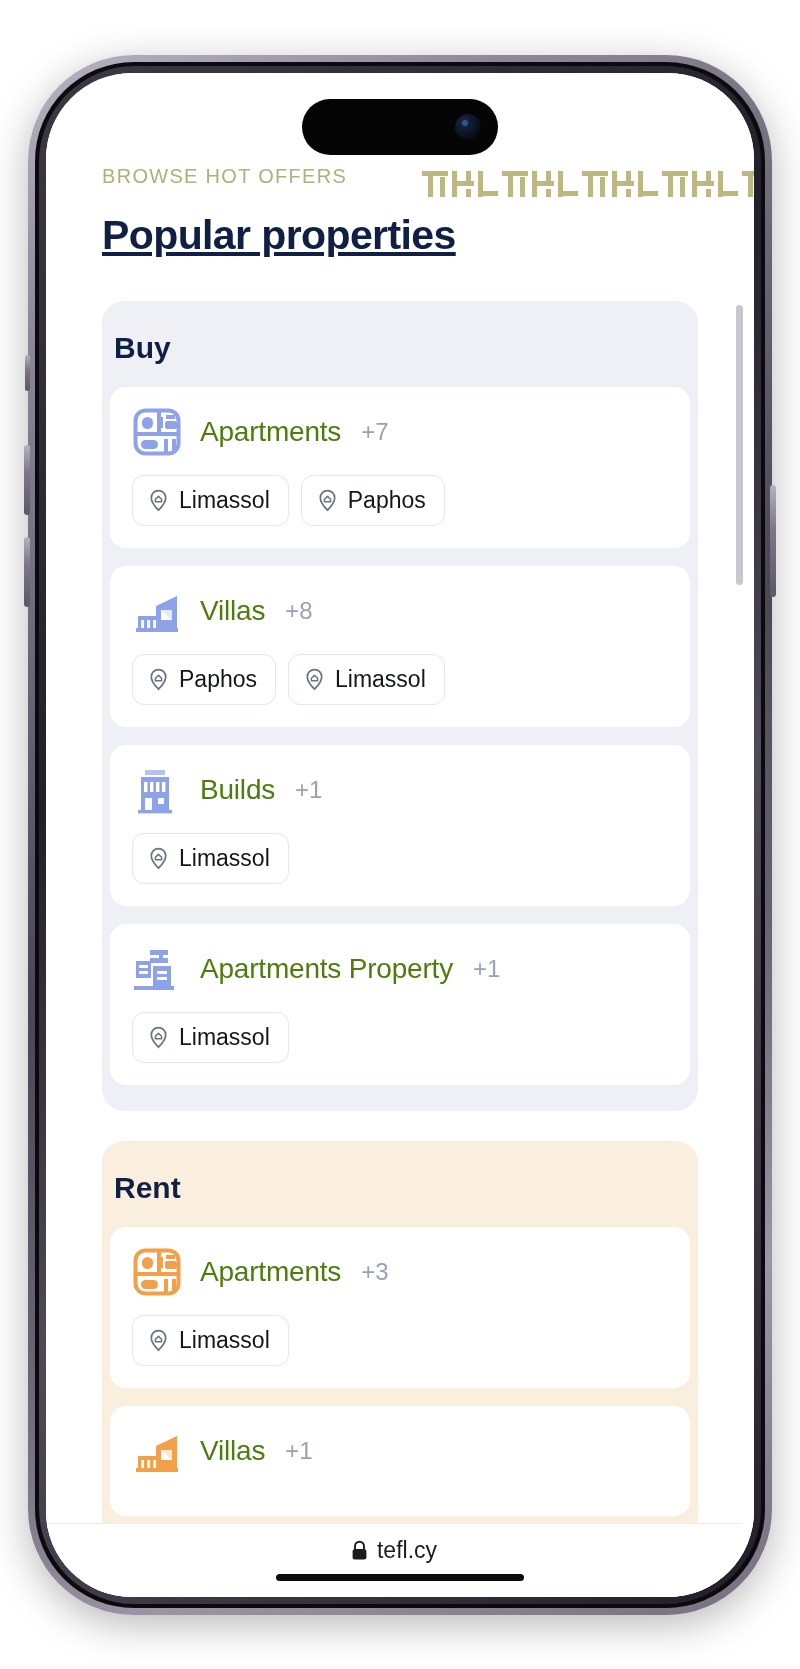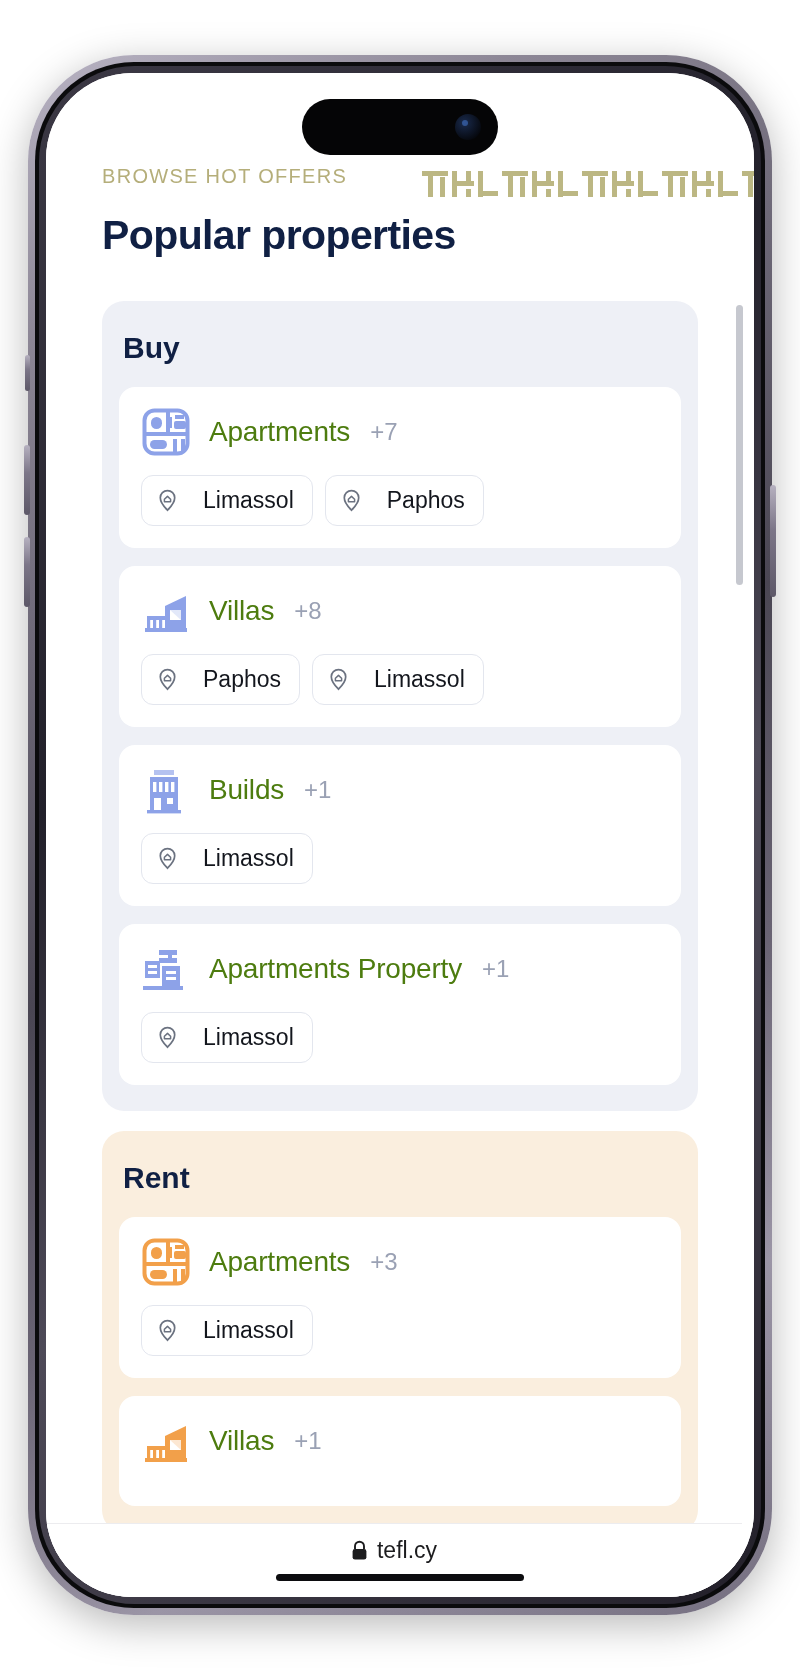--- a/index.html
+++ b/index.html
@@ -115,34 +115,34 @@
   .d9 { left: 58px; top: 24px; width: 20px; height: 5px; }
 
   .eyebrow {
     margin: 0 0 24px 56px;
     font-size: 20px; letter-spacing: 1.3px;
     color: #b5ae7a; font-weight: 400;
   }
   .page-title {
     margin: 0 0 28px 56px;
     font-size: 41px; font-weight: 700;
-    color: #102044; letter-spacing: -0.6px;
+    color: #102044; letter-spacing: -0.6px; text-decoration: underline;
   }
 
   .scroll-area {
     position: absolute;
     left: 0; right: 0; top: 228px; bottom: 74px;
     overflow: hidden;
     padding: 0 56px 0 56px;
   }
 
   .group {
     border-radius: 22px;
-    padding: 26px 17px 26px;
-    margin-bottom: 20px;
+    padding: 26px 8px 26px;
+    margin-bottom: 30px;
   }
   .group--buy  { background: #eef0f6; }
   .group--rent { background: #faeede; }
 
   .group-title {
     font-size: 30px; font-weight: 700;
     color: #102044;
     margin: 4px 0 22px 4px;
   }
 
@@ -163,21 +163,21 @@
     font-size: 28px; color: #4d7c0f; font-weight: 400;
     letter-spacing: -0.2px;
   }
   .cat-count {
     font-size: 24px; color: #9aa1b4; font-weight: 400;
     margin-left: 2px;
   }
 
   .chips { display: flex; flex-wrap: wrap; gap: 12px; }
   .chip {
-    display: inline-flex; align-items: center; gap: 24px;
+    display: inline-flex; align-items: center; gap: 9px;
     border: 1px solid #e3e6ee;
     border-radius: 12px;
     padding: 11px 18px 11px 14px;
     background: #fff;
     font-size: 23px; color: #13161d;
     white-space: nowrap;
   }
   .chip-pin { width: 23px; height: 23px; flex: none; }
 
   

